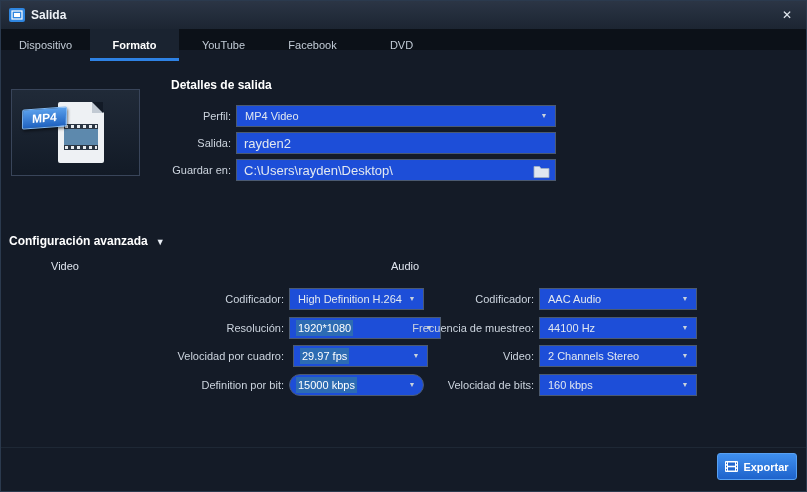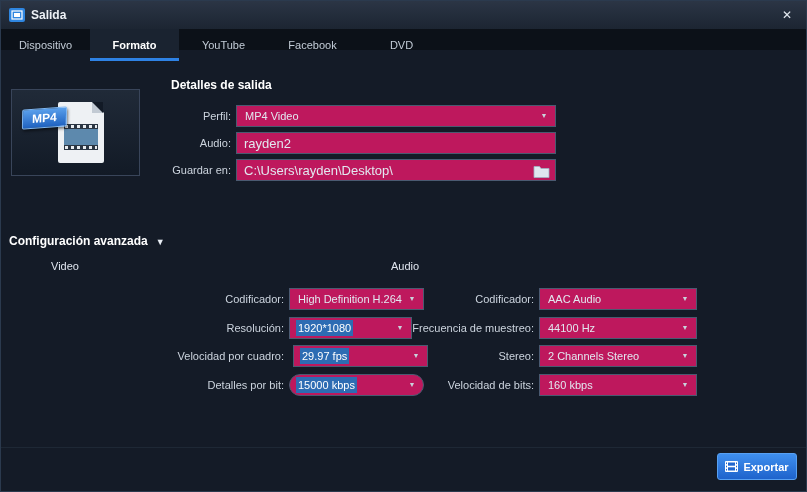--- a/index.html
+++ b/index.html
@@ -58,21 +58,21 @@
     box-shadow:1px 2px 3px rgba(0,0,0,.5);
   }
   
   .h1 { position:absolute; font-size:12px; font-weight:bold; color:#ffffff; }
   .h2 { position:absolute; font-size:11px; color:#dfe5ee; }
   .lbl { position:absolute; height:22px; line-height:22px; text-align:right; font-size:11px; color:#ccd4de; }
   .toggle { font-size:9px; color:#e8eef5; margin-left:8px; cursor:pointer; }
   
   .field {
     position:absolute; height:22px; box-sizing:border-box;
-    background:#be185d; border:1px solid #4b5a71;
+    background:#1d4ed8; border:1px solid #4b5a71;
   }
   .dd { cursor:pointer; }
   .val {
     position:absolute; left:6px; top:2px; line-height:16px;
     font-size:11px; color:#e2e8f0; white-space:nowrap; padding:0 2px;
   }
   .val.hl { background:#2d6cb3; color:#ffffff; }
   .arrow {
     position:absolute; right:4px; top:0; width:14px; height:20px;
     line-height:20px; text-align:center; font-size:7px; color:#c9d2dc;
@@ -130,21 +130,21 @@
   </div>
 
   <div class="h1" style="left:170px; top:77px;">Detalles de salida</div>
 
   <div class="lbl" style="left:100px; top:104px; width:130px;">Perfil:</div>
   <div class="field dd" style="left:235px; top:104px; width:320px;">
     <span class="val">MP4 Video</span>
     <span class="arrow">▼</span>
   </div>
 
-  <div class="lbl" style="left:100px; top:131px; width:130px;">Audio:</div>
+  <div class="lbl" style="left:100px; top:131px; width:130px;">Salida:</div>
   <div class="field" style="left:235px; top:131px; width:320px;">
     <input class="txt" value="rayden2" style="">
   </div>
 
   <div class="lbl" style="left:100px; top:158px; width:130px;">Guardar en:</div>
   <div class="field" style="left:235px; top:158px; width:320px;">
     <input class="txt" value="C:\Users\rayden\Desktop\" style="">
     <span class="folder">
       <svg width="17" height="13" viewBox="0 0 17 13">
         <path d="M1 1.5 h5.5 l1.5 2 H16 v9 H1 z" fill="#dfe7f0" stroke="#9fb0c2" stroke-width="0.8"></path>
@@ -159,50 +159,50 @@
   <div class="h2" style="left:50px; top:259px;">Video</div>
   <div class="h2" style="left:390px; top:259px;">Audio</div>
 
   <div class="lbl" style="left:80px; top:287px; width:203px;">Codificador:</div>
   <div class="field dd" style="left:288px; top:287px; width:135px;">
     <span class="val">High Definition H.264</span>
     <span class="arrow">▼</span>
   </div>
 
   <div class="lbl" style="left:80px; top:316px; width:203px;">Resolución:</div>
-  <div class="field dd" style="left:288px; top:316px; width:123px;">
+  <div class="field dd" style="left:288px; top:316px; width:152px;">
     <span class="val hl">1920*1080</span>
     <span class="arrow">▼</span>
   </div>
 
   <div class="lbl" style="left:80px; top:344px; width:203px;">Velocidad por cuadro:</div>
   <div class="field dd" style="left:292px; top:344px; width:135px;">
     <span class="val hl">29.97 fps</span>
     <span class="arrow">▼</span>
   </div>
 
-  <div class="lbl" style="left:80px; top:373px; width:203px;">Detalles por bit:</div>
+  <div class="lbl" style="left:80px; top:373px; width:203px;">Definition por bit:</div>
   <div class="field dd" style="left:288px; top:373px; width:135px;border-radius:11px;">
     <span class="val hl">15000 kbps</span>
     <span class="arrow">▼</span>
   </div>
 
   <div class="lbl" style="left:360px; top:287px; width:173px;">Codificador:</div>
   <div class="field dd" style="left:538px; top:287px; width:158px;">
     <span class="val">AAC Audio</span>
     <span class="arrow">▼</span>
   </div>
 
   <div class="lbl" style="left:360px; top:316px; width:173px;">Frecuencia de muestreo:</div>
   <div class="field dd" style="left:538px; top:316px; width:158px;">
     <span class="val">44100 Hz</span>
     <span class="arrow">▼</span>
   </div>
 
-  <div class="lbl" style="left:360px; top:344px; width:173px;">Stereo:</div>
+  <div class="lbl" style="left:360px; top:344px; width:173px;">Video:</div>
   <div class="field dd" style="left:538px; top:344px; width:158px;">
     <span class="val">2 Channels Stereo</span>
     <span class="arrow">▼</span>
   </div>
 
   <div class="lbl" style="left:360px; top:373px; width:173px;">Velocidad de bits:</div>
   <div class="field dd" style="left:538px; top:373px; width:158px;">
     <span class="val">160 kbps</span>
     <span class="arrow">▼</span>
   </div>

